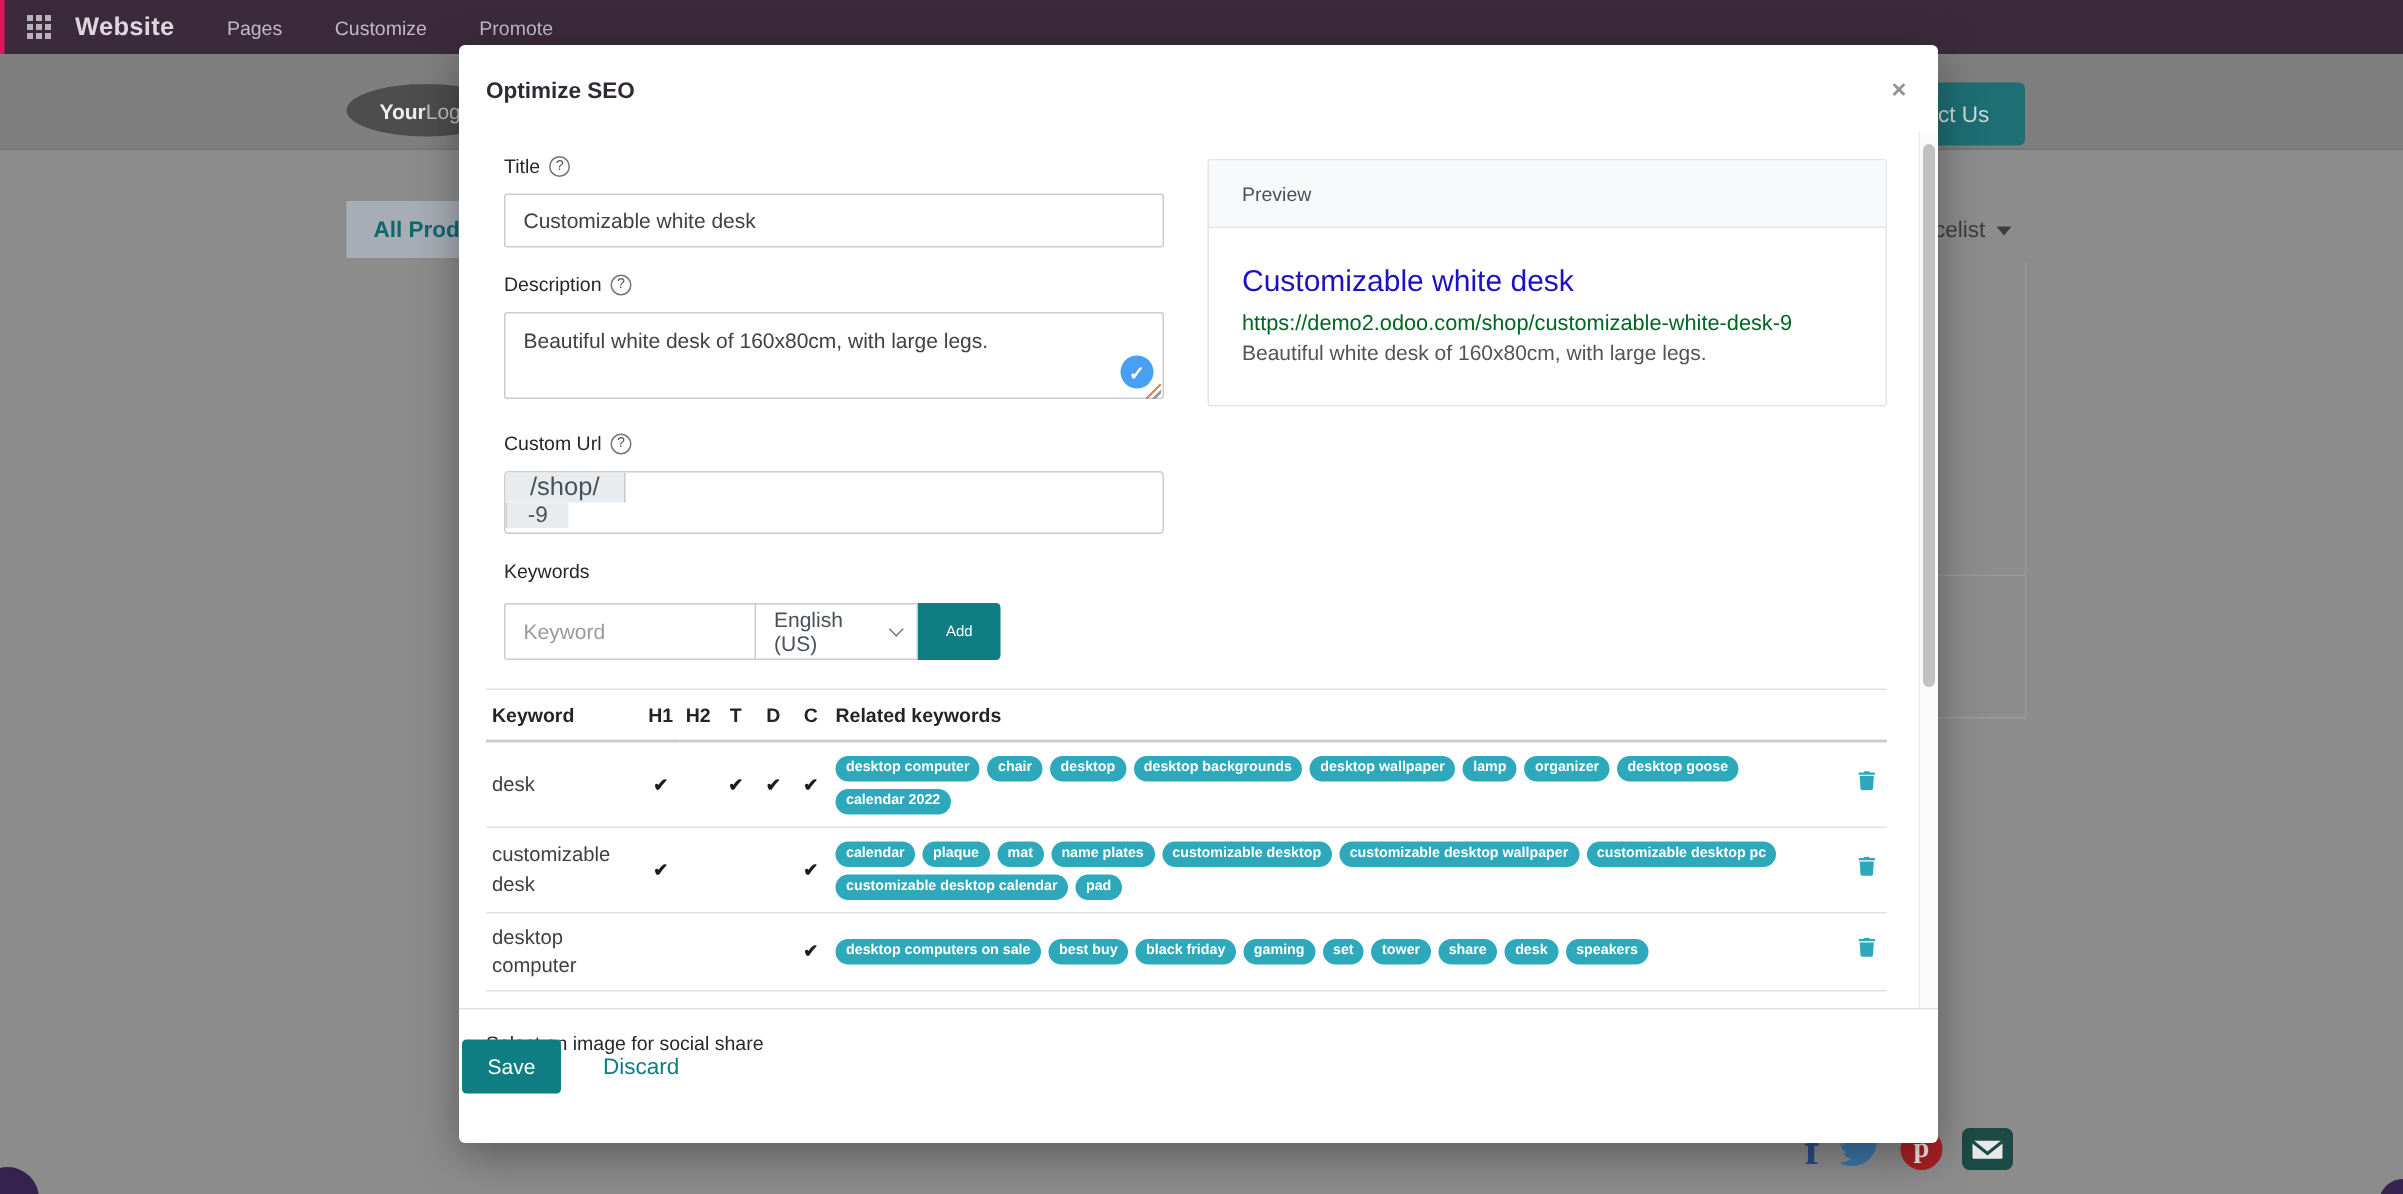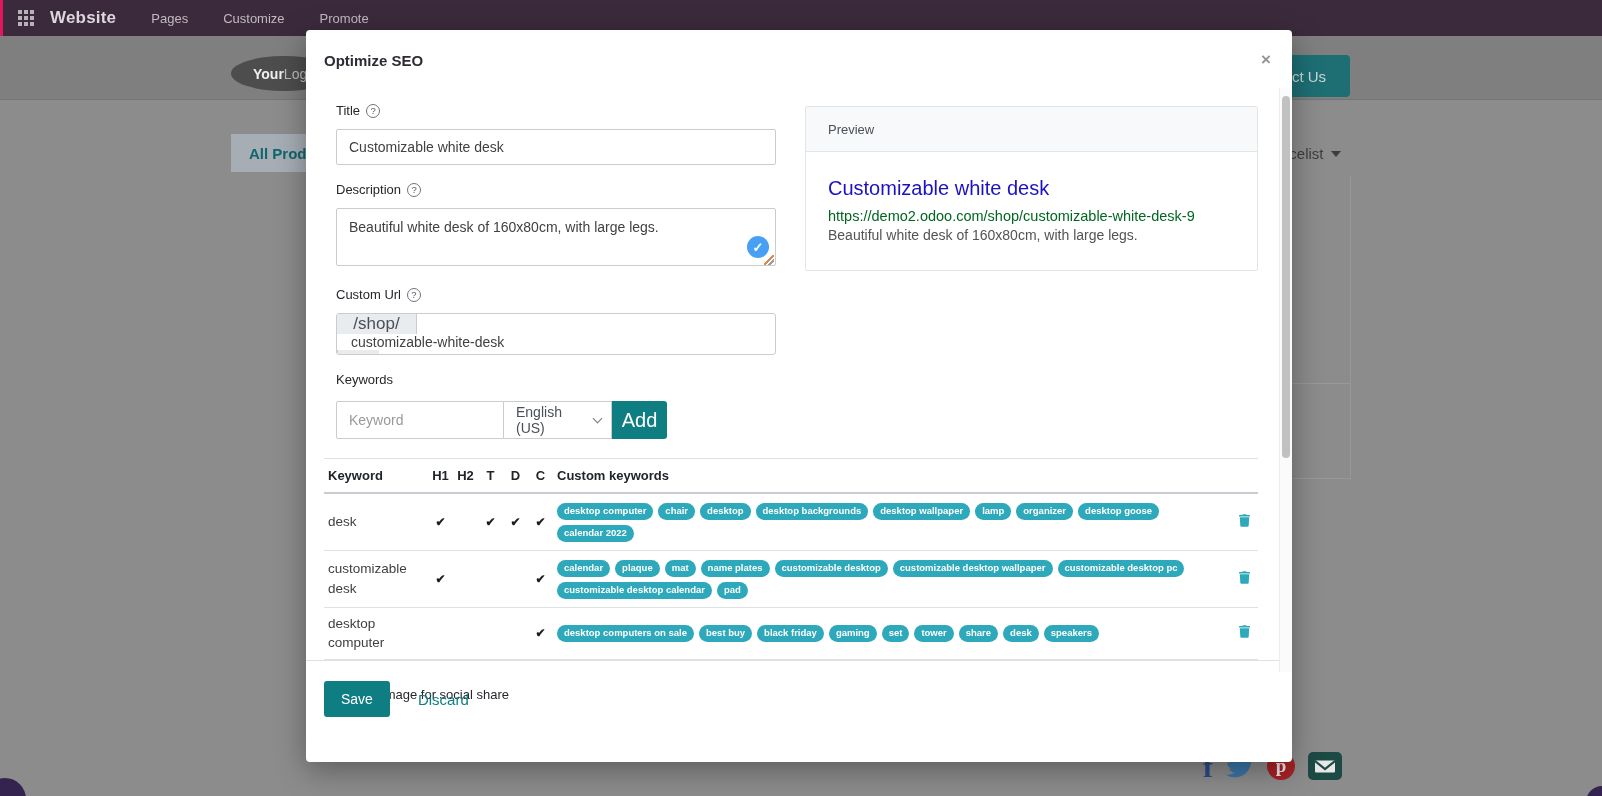--- a/index.html
+++ b/index.html
@@ -77,21 +77,21 @@
   .url-suffix{width:42px;background:#e9ecef;border-left:1px solid #ccc;display:flex;align-items:center;justify-content:center;
     font-size:15px;color:#495057;}
 
   .kw-label{margin-bottom:14px;}
   .kw-row{display:flex;height:38px;}
   .kw-input{width:168px;border:1px solid #ccc;border-radius:2px 0 0 2px;padding:0 12px;font-size:14px;color:#414141;font-family:inherit;outline:none;}
   .kw-input::placeholder{color:#9a9a9a;}
   .lang-select{width:108px;border:1px solid #ccc;border-left:none;background:#fff;display:flex;align-items:center;
     justify-content:space-between;padding:0 10px 0 12px;font-size:14px;color:#495057;cursor:pointer;}
   .chevron{width:7px;height:7px;border-right:1.5px solid #777;border-bottom:1.5px solid #777;transform:rotate(45deg);margin-top:-4px;}
-  .add-btn{width:55px;background:var(--teal);color:#fff;font-size:20px;display:flex;align-items:center;justify-content:center;
+  .add-btn{width:55px;background:var(--teal);color:#fff;font-size:10px;display:flex;align-items:center;justify-content:center;
     border-radius:0 3px 3px 0;cursor:pointer;}
 
   .preview-panel{margin-top:37px;border:1px solid #e3e6e9;border-radius:2px;background:#fff;}
   .preview-head{height:45px;background:#f8f9fa;border-bottom:1px solid #e3e6e9;display:flex;align-items:center;
     padding:0 22px;font-size:13px;color:#495057;}
   .preview-body{padding:25px 22px 27px;}
   .preview-title{font-size:20px;color:var(--preview-title);cursor:pointer;}
   .preview-url{font-size:14.5px;color:var(--preview-url);margin-top:8px;}
   .preview-desc{font-size:14px;color:#545454;margin-top:3px;}
 
@@ -103,22 +103,22 @@
   .kw-table th.trash,.kw-table td.trash{width:36px;text-align:right;padding-right:8px;}
   .kw-table td{border-bottom:1px solid #dee2e6;padding:6px 4px;vertical-align:middle;}
   .kw-table td.kwc{font-size:13.5px;color:#3f3f3f;line-height:1.45;}
   .kw-table td.chk{font-size:12px;color:#1c1c1c;font-weight:bold;}
   .badge{display:inline-block;background:var(--badge);color:#fff;font-size:9.5px;font-weight:bold;
     padding:3px 7px;border-radius:10px;margin:2px 5px 2px 0;white-space:nowrap;cursor:pointer;line-height:1.15;}
   .trash svg{cursor:pointer;}
 
   .social-share-label{margin-top:27px;font-size:13px;color:#26262c;}
 
-  .modal-footer{position:absolute;left:0;right:0;bottom:0;height:102px;border-top:1px solid #dee2e6;
-    padding:20px 18px;display:flex;align-items:flex-start;}
+  .modal-footer{position:absolute;left:0;right:0;bottom:0;height:90px;border-top:1px solid #dee2e6;
+    padding:20px 2px;display:flex;align-items:flex-start;}
   .save-btn{background:var(--teal);color:#fff;font-size:14px;padding:10px 17px;border-radius:3px;cursor:pointer;}
   .discard-btn{color:var(--teal);font-size:15px;padding:10px 0;margin-left:28px;cursor:pointer;}
 
   .modal-scrollbar{position:absolute;top:58px;right:0;bottom:90px;width:13px;background:#fbfbfb;border-left:1px solid #ededed;}
   .modal-scroll-thumb{position:absolute;left:2px;top:8px;width:8px;height:362px;background:#c1c1c1;border-radius:4px;cursor:pointer;}
 </style>
 </head>
 <body>
 
 <div class="navbar">
@@ -194,21 +194,20 @@
           <div class="check-circle">✓</div>
           <div class="resize-handle"></div>
         </div>
 
         <div class="field-label">
           <span>Custom Url</span>
           <span class="q-icon">?</span>
         </div>
         <div class="url-group">
           <div class="url-prefix">/shop/</div>
-          <input class="url-input" value="customizable-white-desk" style="">
           <div class="url-suffix">-9</div>
         </div>
 
         <div class="field-label kw-label">
           <span>Keywords</span>
         </div>
         <div class="kw-row">
           <input class="kw-input" placeholder="Keyword" style="">
           <div class="lang-select">
             <span>English (US)</span>
@@ -232,21 +231,21 @@
 
     <table class="kw-table">
       <thead>
           <tr>
             <th class="kwc">Keyword</th>
             <th class="chk">H1</th>
             <th class="chk">H2</th>
             <th class="chk">T</th>
             <th class="chk">D</th>
             <th class="chk">C</th>
-            <th class="rel">Custom keywords</th>
+            <th class="rel">Related keywords</th>
             <th class="trash"></th>
           </tr>
         </thead>
       <tbody>
           <tr>
             <td class="kwc">desk</td>
             <td class="chk">✔</td>
             <td class="chk"></td>
             <td class="chk">✔</td>
             <td class="chk">✔</td>

